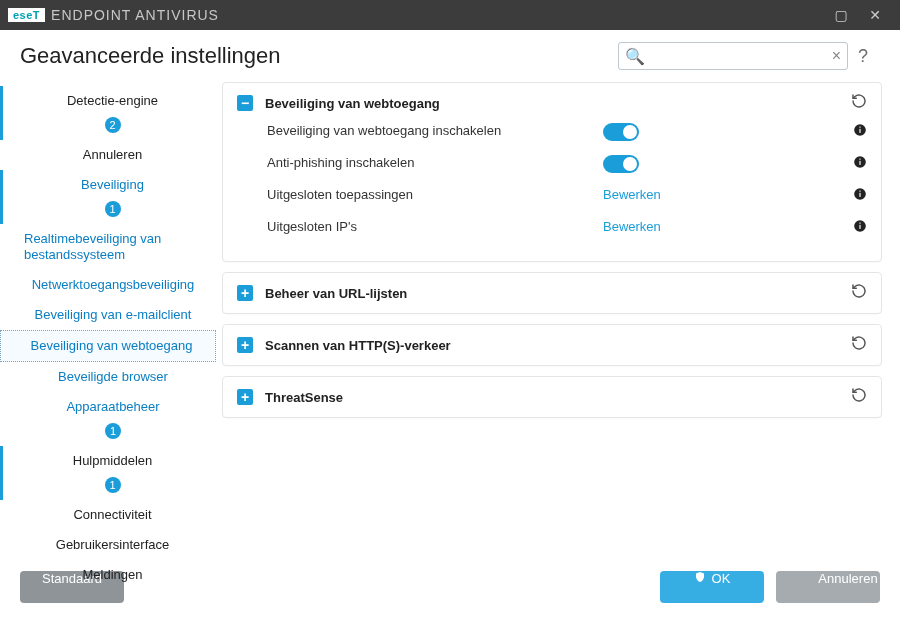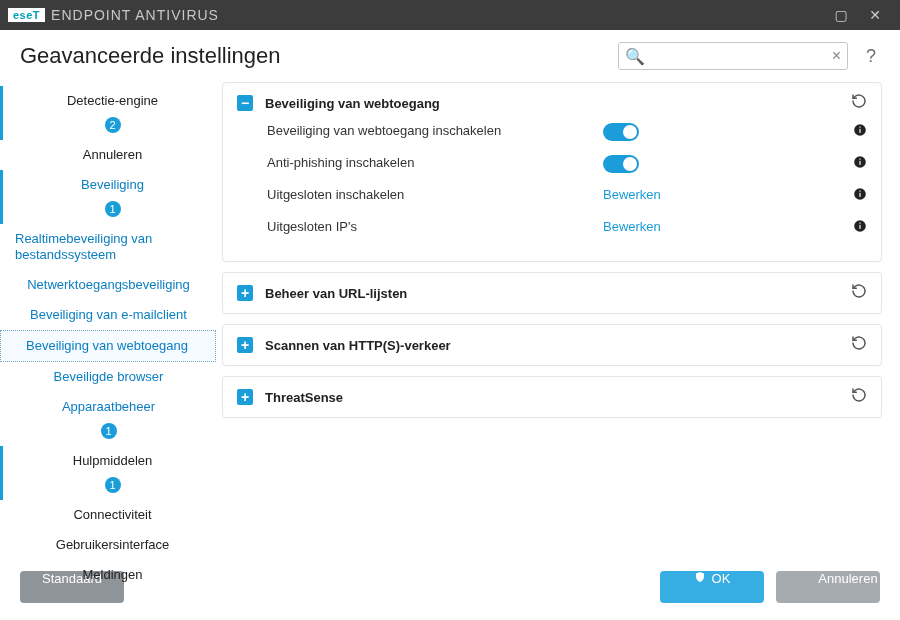--- a/index.html
+++ b/index.html
@@ -12,21 +12,21 @@
   .titlebar .brand { display: flex; align-items: center; gap: 6px; }
   .titlebar .brand-mark {
     background: #fff; color: #00a1b2; font-weight: 700; font-size: 11px;
     padding: 1px 5px; border-radius: 0; letter-spacing: 0.5px;
   }
   .titlebar .brand-text { color: #c7c7c7; font-size: 14px; letter-spacing: 1px; }
   .titlebar .spacer { flex: 1; }
   .titlebar .winbtn { width: 34px; text-align: center; color: #ccc; font-size: 14px; cursor: pointer; }
 
   .header {
-    display: flex; align-items: center; padding: 12px 20px 8px 20px; gap: 14px;
+    display: flex; align-items: center; padding: 12px 28px 8px 20px; gap: 6px;
   }
   .header .title { font-size: 22px; font-weight: 400; color: #222; flex: 1; }
   .searchwrap {
     width: 230px; height: 28px; border: 1px solid #bfc6cc; border-radius: 3px;
     display: flex; align-items: center; padding: 0 6px; color: #888;
   }
   .searchwrap input { flex: 1; border: none; outline: none; font-size: 13px; }
   .searchwrap .clear { cursor: pointer; color: #888; }
   .helpmark { font-size: 18px; color: #6a6a6a; cursor: pointer; width: 18px; text-align: center; }
   .searchicon { color: #888; margin-right: 4px; }
@@ -35,21 +35,21 @@
 
   .sidebar {
     width: 216px; padding: 8px 0 8px 0; border-right: 0;
     font-size: 13px; color: #333;
   }
   .sb-item {
     padding: 7px 14px 7px 20px; cursor: pointer; position: relative; line-height: 16px;
     display: flex; align-items: center; gap: 8px; border-left: 3px solid transparent; flex-direction: column;
   }
   .sb-item.top { font-weight: 500; color: #222; }
-  .sb-item.sub { color: #0a7ec2; padding-left: 12px; }
+  .sb-item.sub { color: #0a7ec2; padding-left: 21px; }
   .sb-item.top.active-accent { border-left-color: #1a9dd9; }
   .sb-item.top.blue { color: #0a7ec2; }
   .sb-item.selected { border: 1px dotted #7aa5c2; background: #f5fbff; }
   .badge {
     display: inline-flex; min-width: 16px; height: 16px; border-radius: 8px;
     background: #1a9dd9; color: #fff; font-size: 11px; align-items: center; justify-content: center;
     padding: 0 4px;
   }
 
   .content { flex: 1; padding: 4px 18px 0 6px; }
@@ -201,21 +201,21 @@
             </span>
           <span class="info">
             <svg width="14" height="14" viewBox="0 0 24 24">
                 <circle cx="12" cy="12" r="10" fill="#222"></circle>
                 <rect x="11" y="10" width="2" height="7" fill="#fff"></rect>
                 <rect x="11" y="6" width="2" height="2" fill="#fff"></rect>
               </svg>
           </span>
         </div>
         <div class="row">
-          <span class="label">Uitgesloten inschakelen</span>
+          <span class="label">Uitgesloten toepassingen</span>
           <span class="control">
               <span class="linkbtn">Bewerken</span>
             </span>
           <span class="info">
             <svg width="14" height="14" viewBox="0 0 24 24">
                 <circle cx="12" cy="12" r="10" fill="#222"></circle>
                 <rect x="11" y="10" width="2" height="7" fill="#fff"></rect>
                 <rect x="11" y="6" width="2" height="2" fill="#fff"></rect>
               </svg>
           </span>

